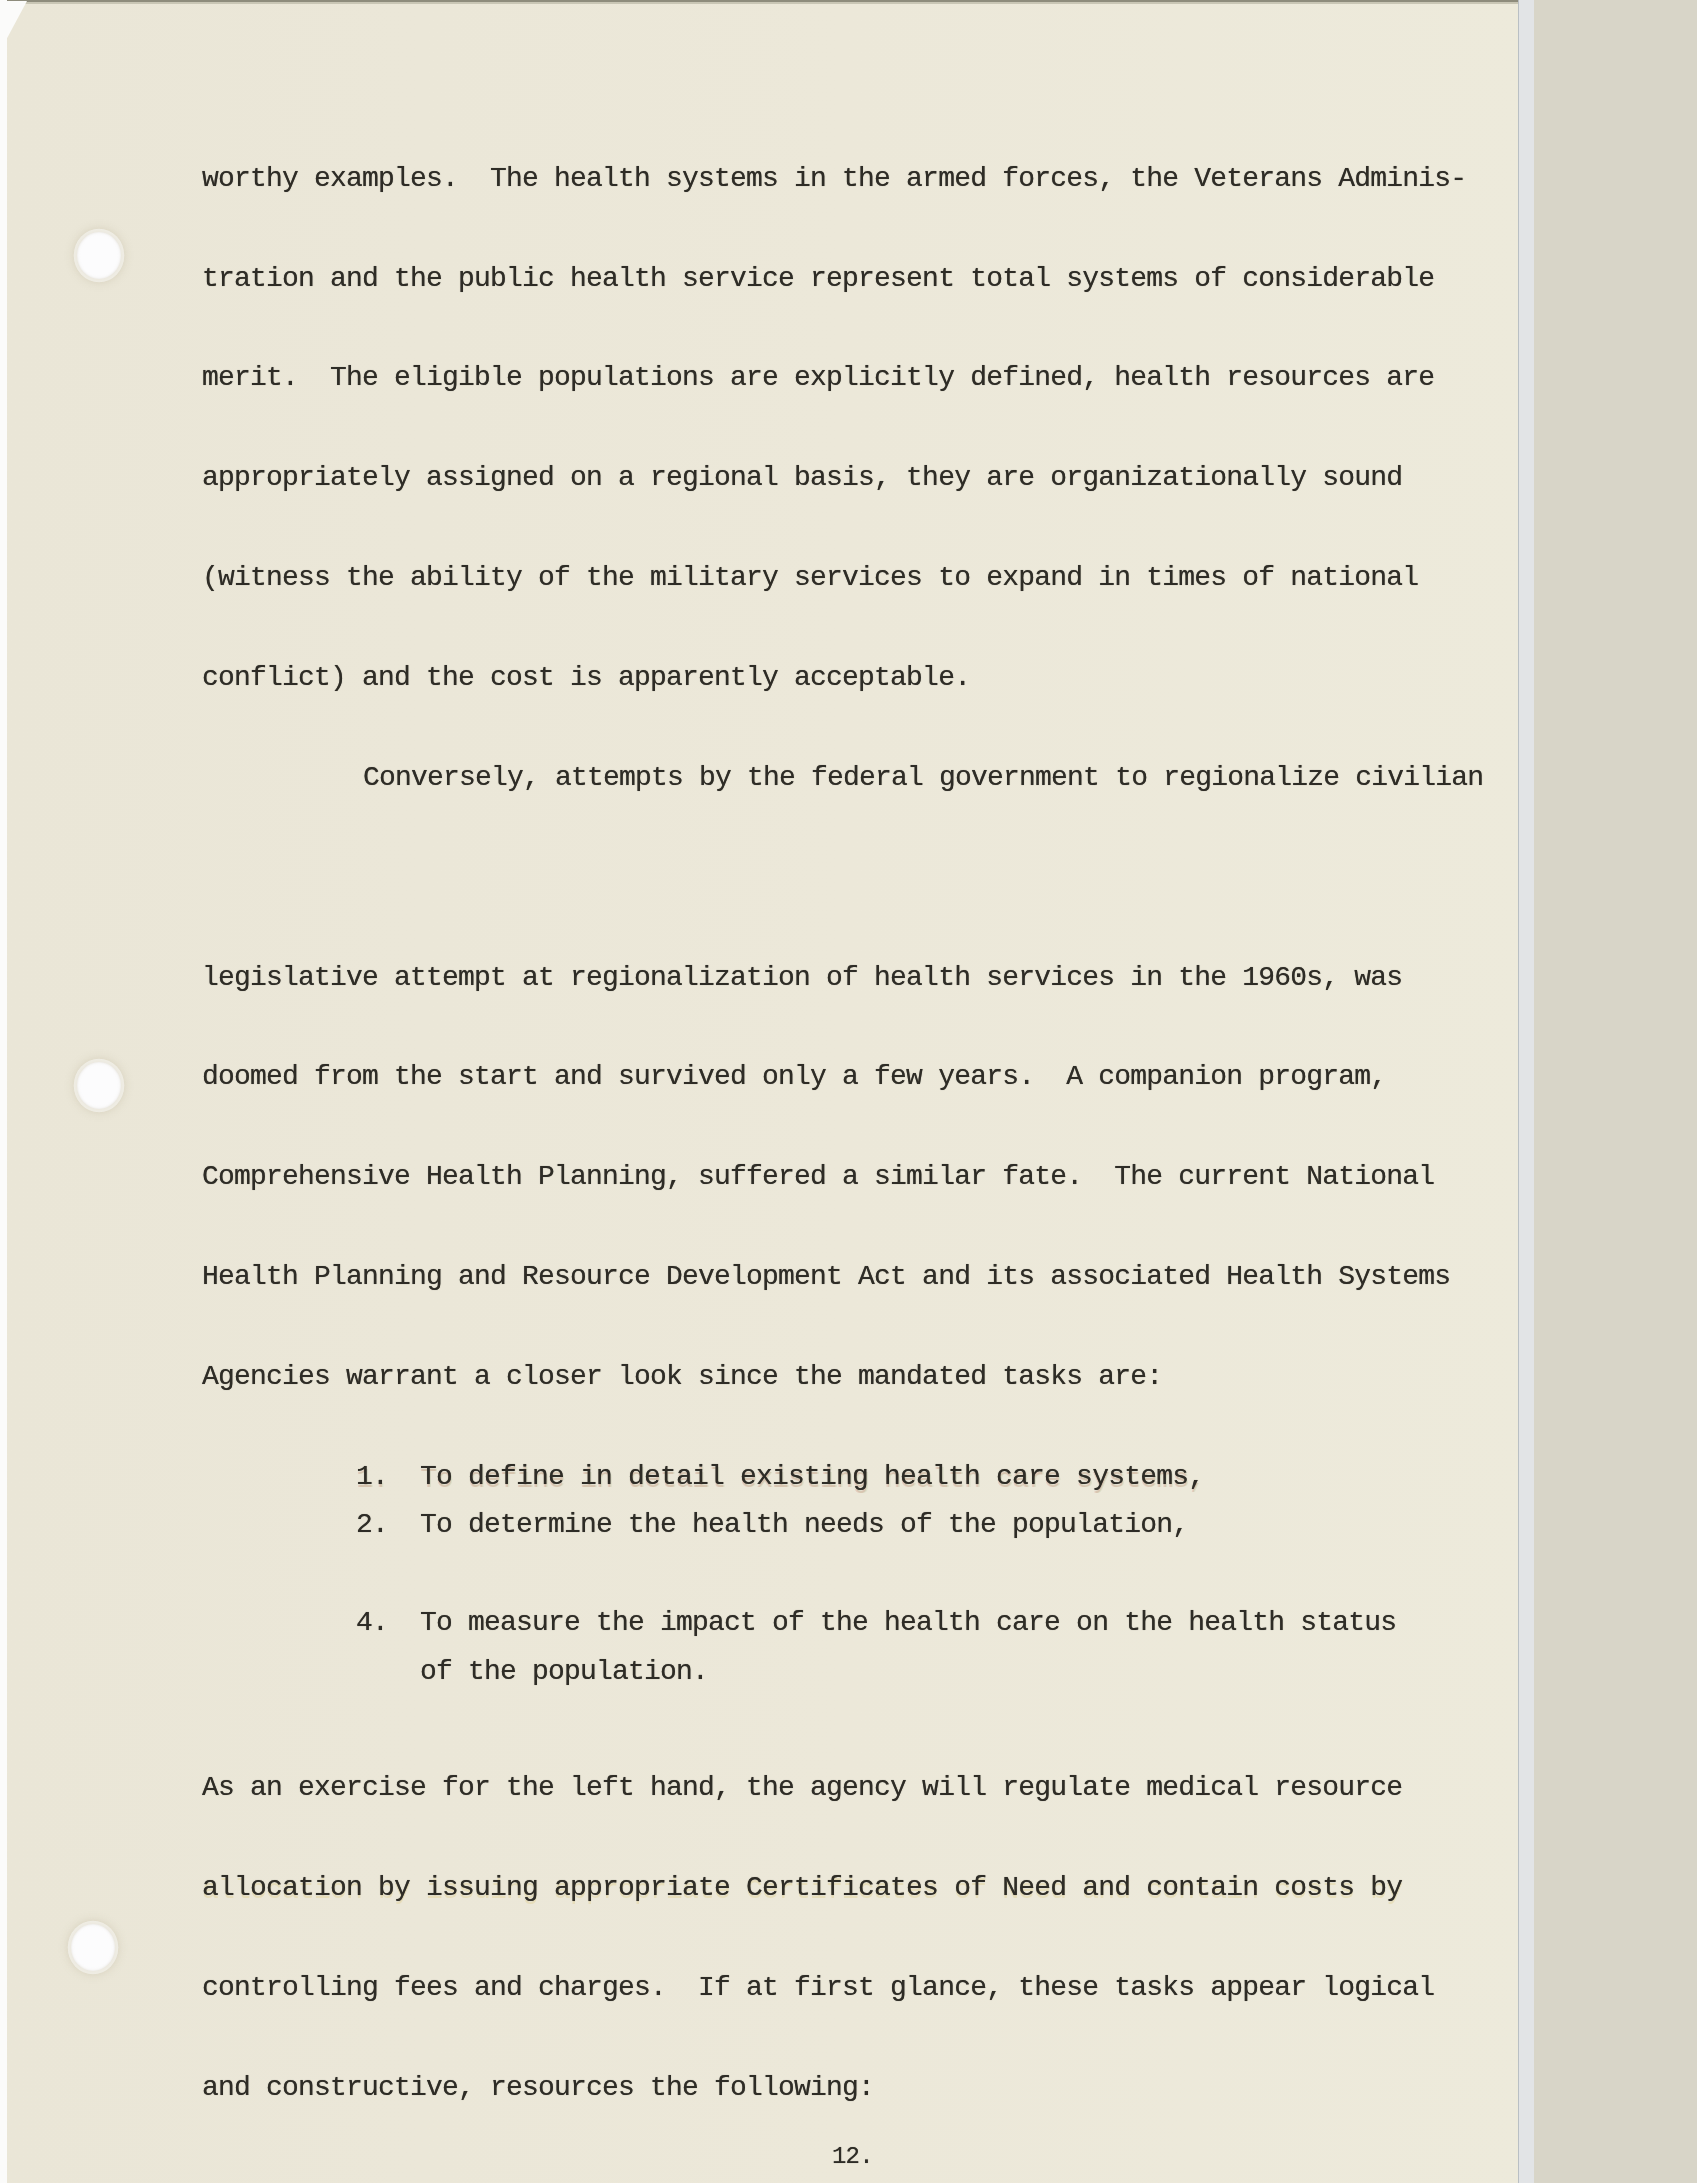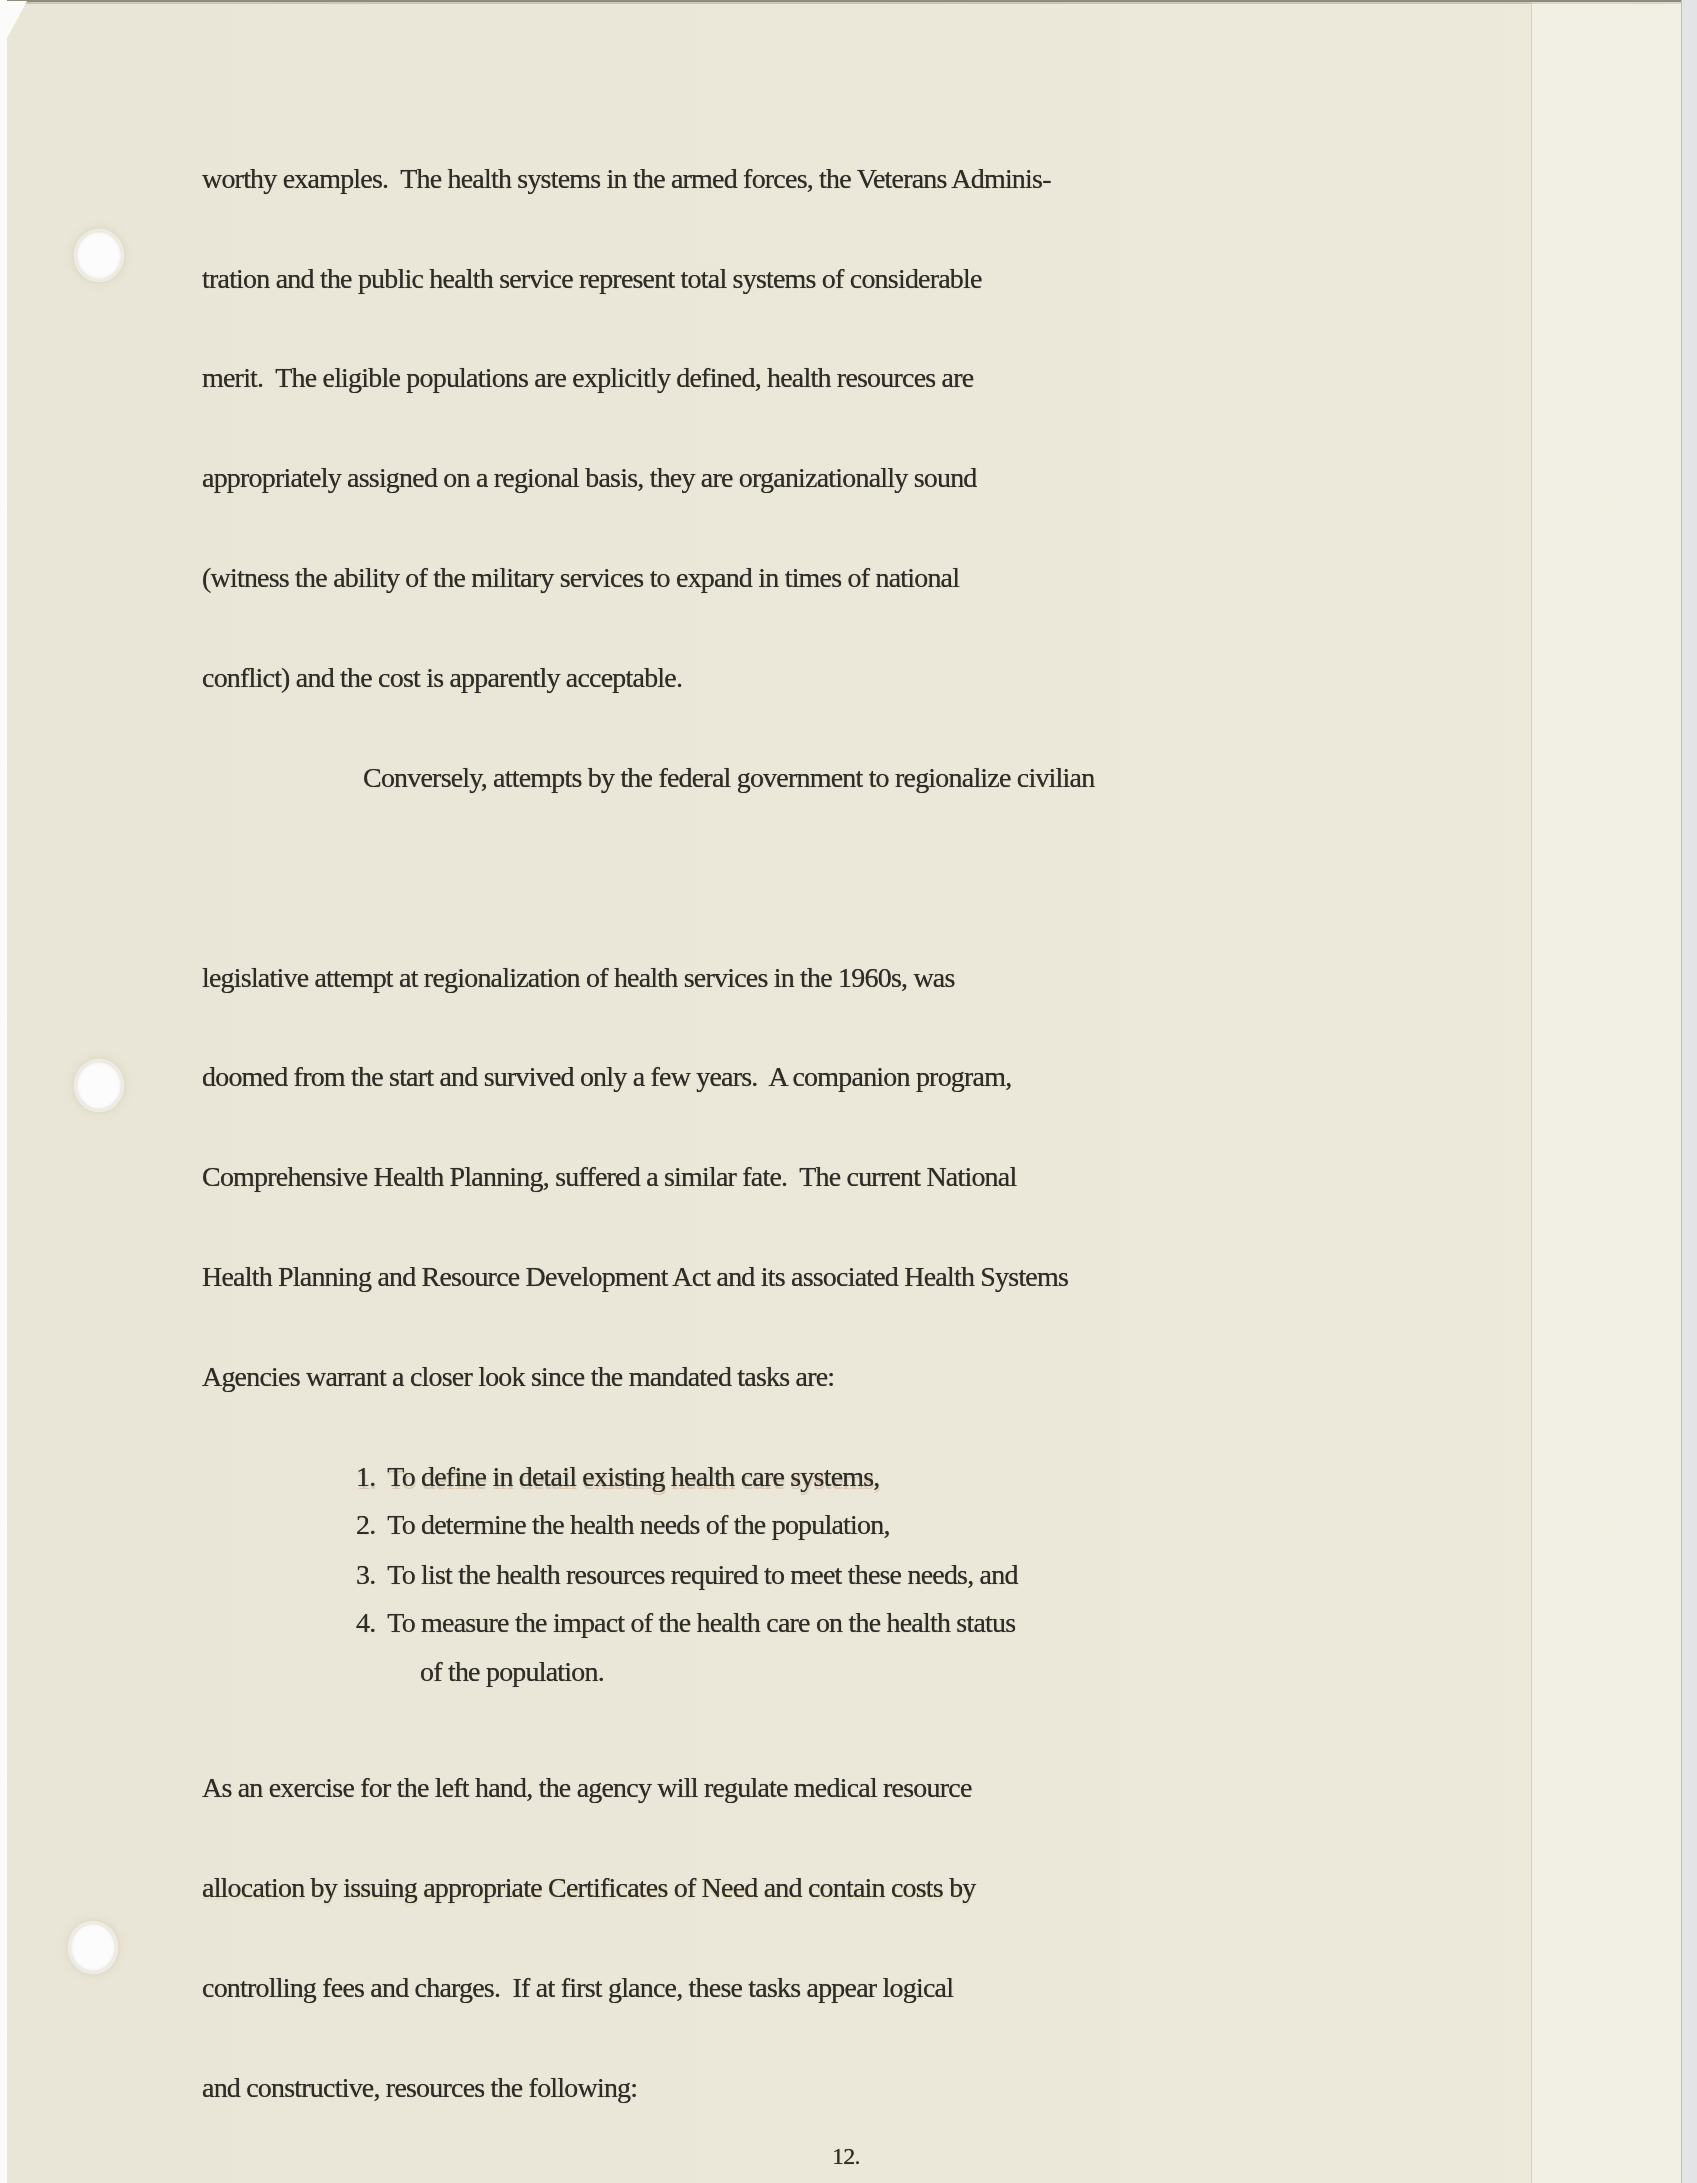--- a/index.html
+++ b/index.html
@@ -1,21 +1,22 @@
 <!DOCTYPE html>
 <html style="font-size:10.7px"><head>
 <meta charset="utf-8">
 <style>
   html,body{margin:0;padding:0;background:#d8d5c8;}
   .scan{
     position:relative;
-    width:1697px;height:2183px;
+    width:1513px;height:2183px;
     overflow:hidden;
     background:linear-gradient(90deg,#eae6d7 0%,#ece8d9 55%,#edeadb 100%);
-    font-family:Liberation Serif, serif;
+    font-family:Liberation Mono, monospace;
+    padding-left:21px;
   }
   
   .edge-top{position:absolute;left:0;top:0;width:1697px;height:2px;background:#8e8c7c;}
   .edge-top-soft{position:absolute;left:0;top:2px;width:1697px;height:2px;background:#c9c6b5;}
   .edge-left{position:absolute;left:0;top:0;width:6.7px;height:2183px;background:#fbfbfa;}
   .corner-wedge{
     position:absolute;left:5.3px;top:1.3px;width:0;height:0;
     border-top:41px solid #fbfbfa;border-right:22.6px solid transparent;
   }
   .edge-right{
@@ -72,21 +73,20 @@
 
   <div class="line" style="left:363px;top:763px">Conversely, attempts by the federal government to regionalize civilian</div>
   <div class="line" style="left:202px;top:963px">legislative attempt at regionalization of health services in the 1960s, was</div>
   <div class="line" style="left:202px;top:1062px">doomed from the start and survived only a few years.  A companion program,</div>
   <div class="line" style="left:202px;top:1162px">Comprehensive Health Planning, suffered a similar fate.  The current National</div>
   <div class="line" style="left:202px;top:1262px">Health Planning and Resource Development Act and its associated Health Systems</div>
   <div class="line" style="left:202px;top:1362px">Agencies warrant a closer look since the mandated tasks are:</div>
 
   <div class="line fringe-red" style="left:356px;top:1462px">1.  To define in detail existing health care systems,</div>
   <div class="line" style="left:356px;top:1510px">2.  To determine the health needs of the population,</div>
-  <div class="line" style="left:356px;top:1560px">3.  To list the health resources required to meet these needs, and</div>
   <div class="line" style="left:356px;top:1608px">4.  To measure the impact of the health care on the health status</div>
   <div class="line" style="left:420px;top:1657px">of the population.</div>
 
   <div class="line" style="left:202px;top:1773px">As an exercise for the left hand, the agency will regulate medical resource</div>
   <div class="line fringe-yellow" style="left:202px;top:1873px">allocation by issuing appropriate Certificates of Need and contain costs by</div>
   <div class="line" style="left:202px;top:1973px">controlling fees and charges.  If at first glance, these tasks appear logical</div>
   <div class="line" style="left:202px;top:2073px">and constructive, resources the following:</div>
 
   <div class="page-number" style="left:832px;top:2142px">12.</div>
 

